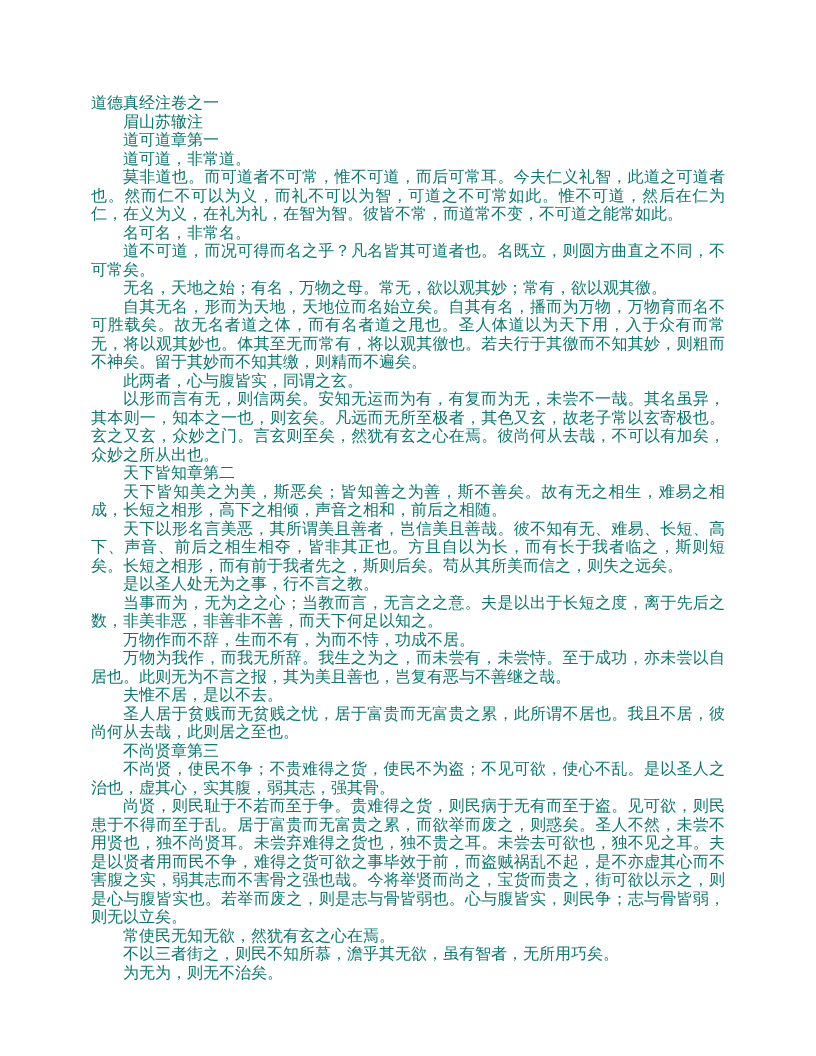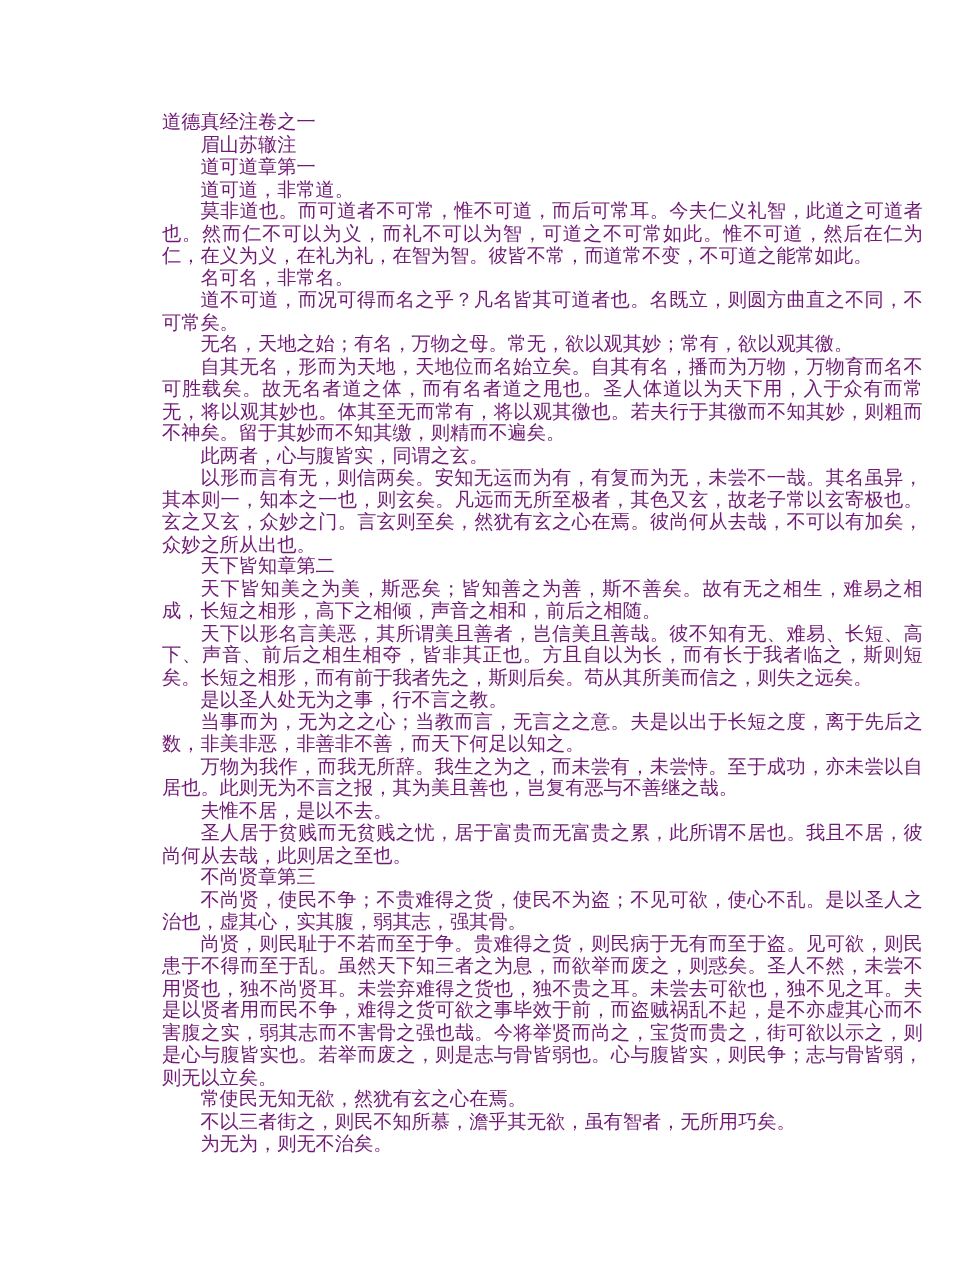--- a/index.html
+++ b/index.html
@@ -15,22 +15,21 @@
     overflow: hidden;
   }
   .content {
     position: absolute;
     left: 91px;
     top: 94px;
     width: 634px;
     font-family: "Liberation Serif", "DejaVu Serif", serif;
     font-size: 16px;
     line-height: 18.5px;
-    color: #701a75;
-    margin-left: 44px;
+    color: #0f766e;
   }
   .content p {
     margin: 0;
     padding: 0;
     text-indent: 32px;
     text-align: justify;
     text-justify: inter-ideograph;
     word-break: break-all;
   }
   .content p.no-indent {
@@ -51,23 +50,24 @@
     <p>道不可道，而况可得而名之乎？凡名皆其可道者也。名既立，则圆方曲直之不同，不可常矣。</p>
     <p>无名，天地之始；有名，万物之母。常无，欲以观其妙；常有，欲以观其徼。</p>
     <p>自其无名，形而为天地，天地位而名始立矣。自其有名，播而为万物，万物育而名不可胜载矣。故无名者道之体，而有名者道之甩也。圣人体道以为天下用，入于众有而常无，将以观其妙也。体其至无而常有，将以观其徼也。若夫行于其徼而不知其妙，则粗而不神矣。留于其妙而不知其缴，则精而不遍矣。</p>
     <p>此两者，心与腹皆实，同谓之玄。</p>
     <p>以形而言有无，则信两矣。安知无运而为有，有复而为无，未尝不一哉。其名虽异，其本则一，知本之一也，则玄矣。凡远而无所至极者，其色又玄，故老子常以玄寄极也。玄之又玄，众妙之门。言玄则至矣，然犹有玄之心在焉。彼尚何从去哉，不可以有加矣，众妙之所从出也。</p>
     <p>天下皆知章第二</p>
     <p>天下皆知美之为美，斯恶矣；皆知善之为善，斯不善矣。故有无之相生，难易之相成，长短之相形，高下之相倾，声音之相和，前后之相随。</p>
     <p>天下以形名言美恶，其所谓美且善者，岂信美且善哉。彼不知有无、难易、长短、高下、声音、前后之相生相夺，皆非其正也。方且自以为长，而有长于我者临之，斯则短矣。长短之相形，而有前于我者先之，斯则后矣。苟从其所美而信之，则失之远矣。</p>
     <p>是以圣人处无为之事，行不言之教。</p>
     <p>当事而为，无为之之心；当教而言，无言之之意。夫是以出于长短之度，离于先后之数，非美非恶，非善非不善，而天下何足以知之。</p>
+    <p>万物作而不辞，生而不有，为而不恃，功成不居。</p>
     <p>万物为我作，而我无所辞。我生之为之，而未尝有，未尝恃。至于成功，亦未尝以自居也。此则无为不言之报，其为美且善也，岂复有恶与不善继之哉。</p>
     <p>夫惟不居，是以不去。</p>
     <p>圣人居于贫贱而无贫贱之忧，居于富贵而无富贵之累，此所谓不居也。我且不居，彼尚何从去哉，此则居之至也。</p>
     <p>不尚贤章第三</p>
     <p>不尚贤，使民不争；不贵难得之货，使民不为盗；不见可欲，使心不乱。是以圣人之治也，虚其心，实其腹，弱其志，强其骨。</p>
-    <p>尚贤，则民耻于不若而至于争。贵难得之货，则民病于无有而至于盗。见可欲，则民患于不得而至于乱。虽然天下知三者之为息，而欲举而废之，则惑矣。圣人不然，未尝不用贤也，独不尚贤耳。未尝弃难得之货也，独不贵之耳。未尝去可欲也，独不见之耳。夫是以贤者用而民不争，难得之货可欲之事毕效于前，而盗贼祸乱不起，是不亦虚其心而不害腹之实，弱其志而不害骨之强也哉。今将举贤而尚之，宝货而贵之，街可欲以示之，则是心与腹皆实也。若举而废之，则是志与骨皆弱也。心与腹皆实，则民争；志与骨皆弱，则无以立矣。</p>
+    <p>尚贤，则民耻于不若而至于争。贵难得之货，则民病于无有而至于盗。见可欲，则民患于不得而至于乱。居于富贵而无富贵之累，而欲举而废之，则惑矣。圣人不然，未尝不用贤也，独不尚贤耳。未尝弃难得之货也，独不贵之耳。未尝去可欲也，独不见之耳。夫是以贤者用而民不争，难得之货可欲之事毕效于前，而盗贼祸乱不起，是不亦虚其心而不害腹之实，弱其志而不害骨之强也哉。今将举贤而尚之，宝货而贵之，街可欲以示之，则是心与腹皆实也。若举而废之，则是志与骨皆弱也。心与腹皆实，则民争；志与骨皆弱，则无以立矣。</p>
     <p>常使民无知无欲，然犹有玄之心在焉。</p>
     <p>不以三者街之，则民不知所慕，澹乎其无欲，虽有智者，无所用巧矣。</p>
     <p>为无为，则无不治矣。</p>
   </div>
 </div>
 
 </body></html>

